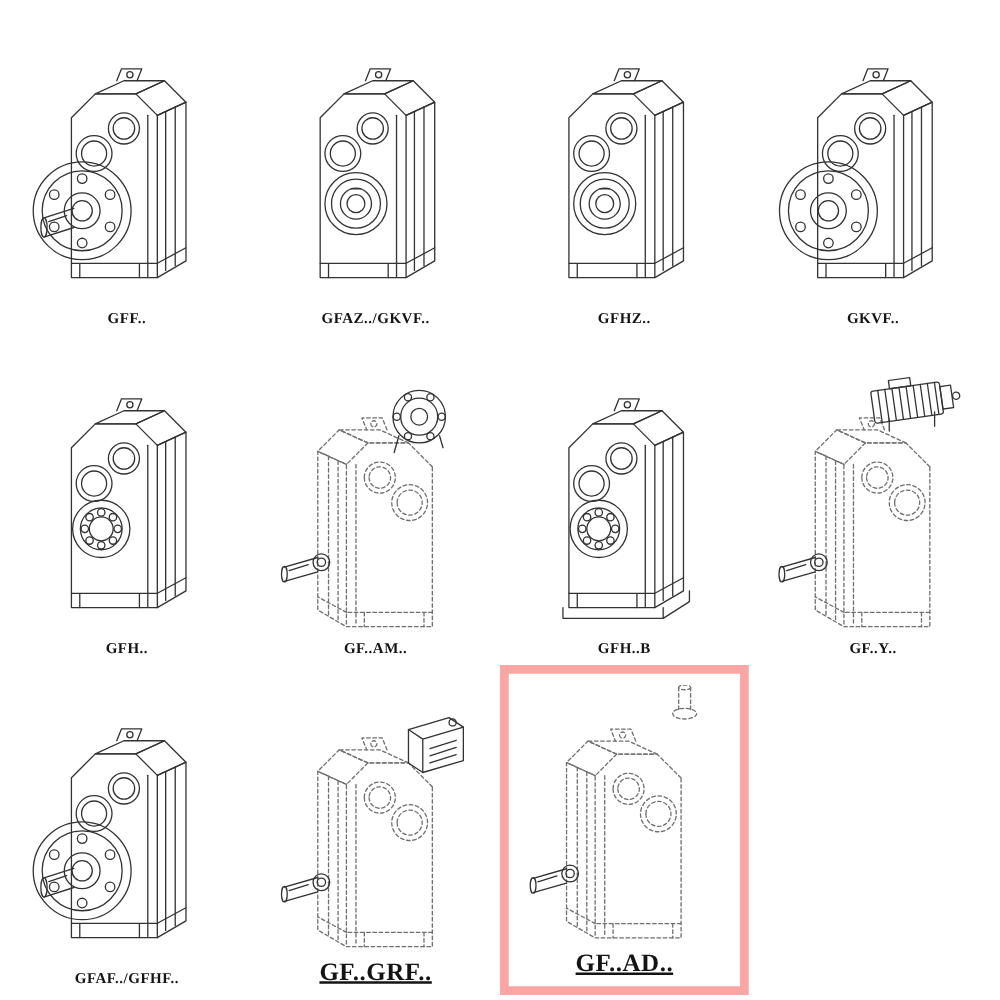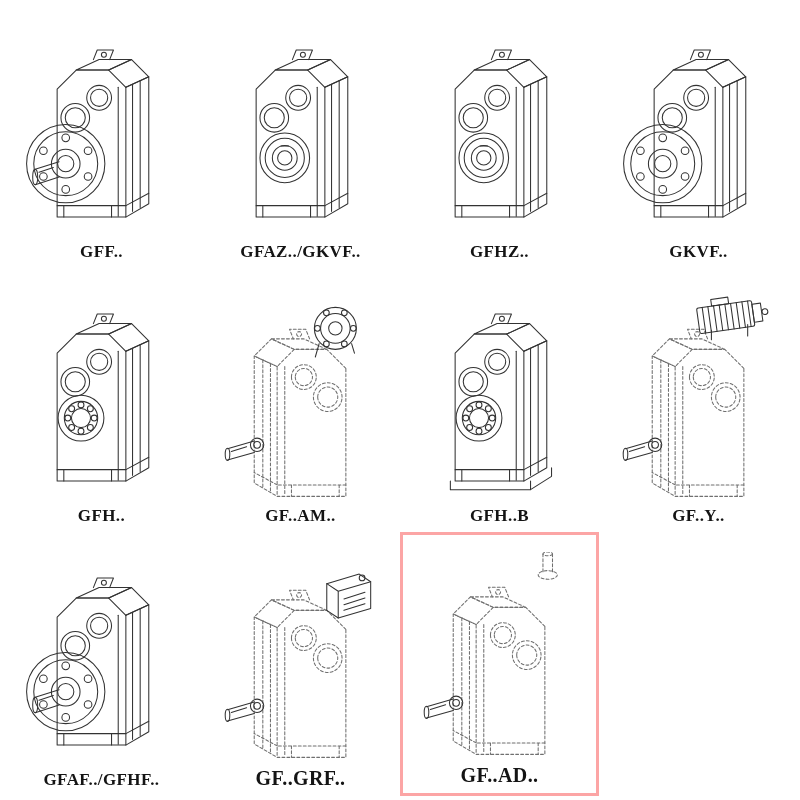--- a/index.html
+++ b/index.html
@@ -15,25 +15,25 @@
   .cell{
     display:flex;flex-direction:column;align-items:center;justify-content:flex-end;
     padding-bottom:6px;box-sizing:border-box;
   }
   .art{
     width:184px;height:210px;flex:0 0 auto;
     fill:none;stroke:#333;stroke-width:1.1;
     stroke-linejoin:round;stroke-linecap:round;
   }
   .label{
-    font-weight:700;font-size:17px;color:#141414;
+    font-weight:700;font-size:12px;color:#141414;
     letter-spacing:.4px;margin-top:2px;white-space:nowrap;
   }
-  .label.lg{font-size:20px;}
-  .boxed{border:3px solid #fca5a5;}
+  .label.lg{font-size:20px;text-decoration:underline;}
+  .boxed{border:7px solid #fca5a5;}
   .defs-holder{position:absolute;width:0;height:0;overflow:hidden;}
 </style>
 </head>
 <body>
 
 <svg class="defs-holder" aria-hidden="true">
   <defs>
 
     <g id="housing">
       <path d="M76 31 L80 21 L97 21 L93 31"></path>

